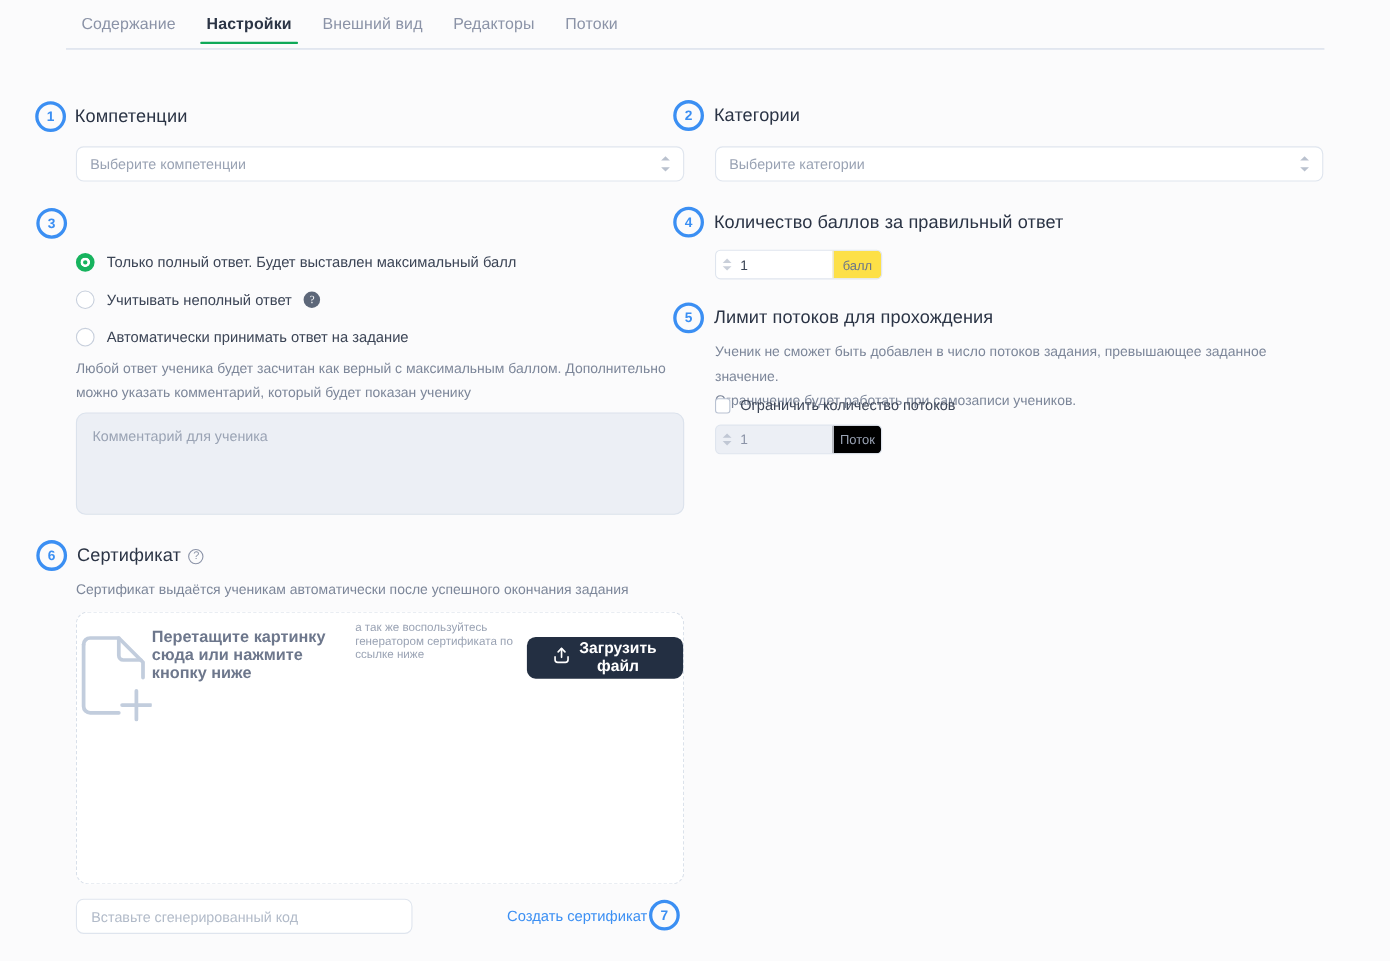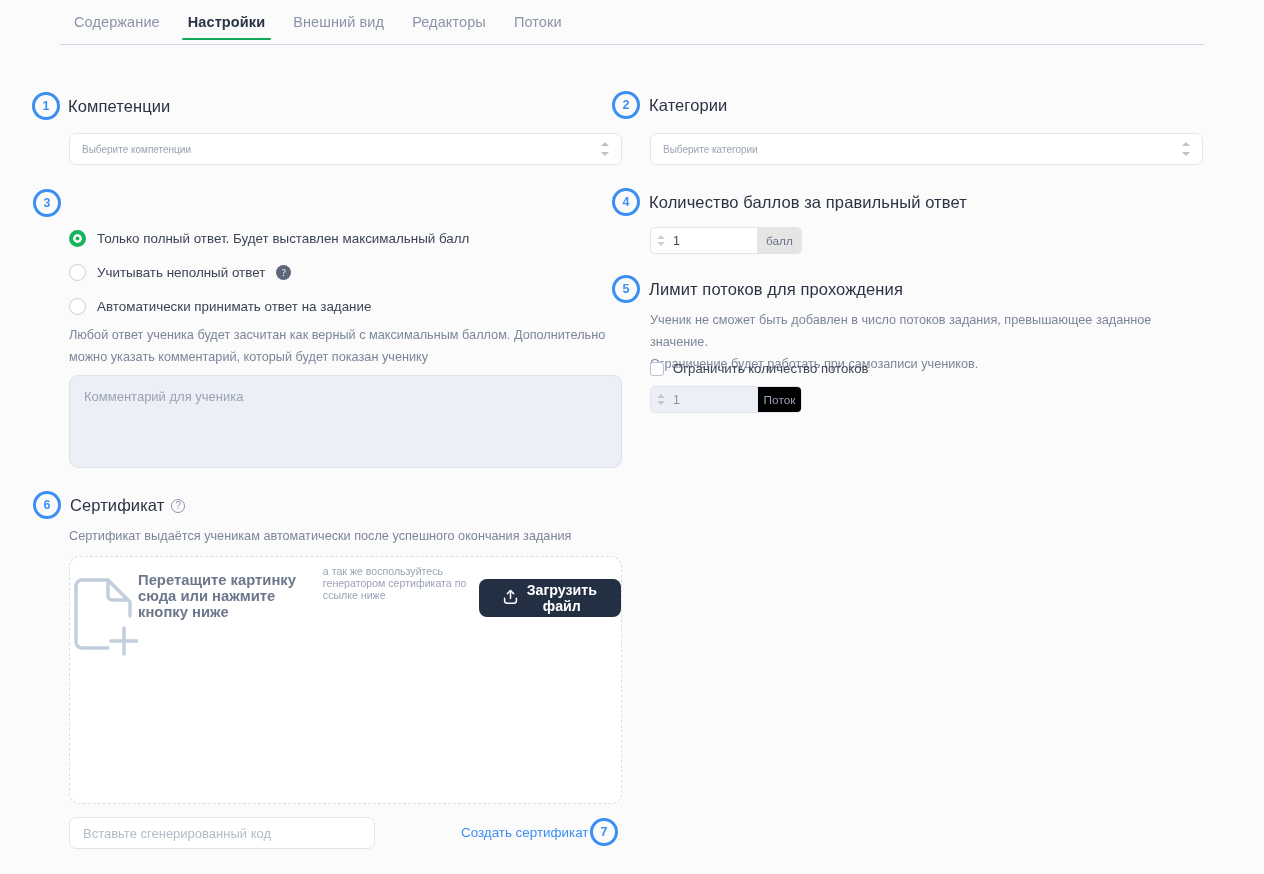--- a/index.html
+++ b/index.html
@@ -91,21 +91,21 @@
   
   .select-box {
     position: relative;
     height: 32px;
     border: 1px solid #dfe5ee;
     border-radius: 7px;
     background: #ffffff;
     display: flex;
     align-items: center;
     padding: 12px 12px;
-    font-size: 10px;
+    font-size: 13px;
     color: #9aa3b4;
   }
   .select-chevrons {
     position: absolute;
     right: 12px; top: 50%;
     transform: translateY(-50%);
     width: 9px; height: 14px;
     display: flex; flex-direction: column;
     justify-content: space-between;
     align-items: center;
@@ -192,21 +192,21 @@
     display: flex; align-items: center;
     color: #3c4556;
     padding-left: 2px;
   }
   .spinner.disabled .sp-val { color: #8b93a7; }
   .spinner .sp-suffix {
     width: 44px;
     border-left: 1px solid #e3e8f0;
     display: flex; align-items: center; justify-content: center;
     color: #6b7589;
-    background: #e5e5e5;
+    background: #fde047;
     font-size: 11.8px;
   }
   .spinner.disabled .sp-suffix { background: #000000; color: #9aa3b4; }
 
   
   .check-row {
     display: flex; align-items: center; gap: 9px;
     font-size: 13.2px; color: #3c4556;
   }
   .checkbox {

